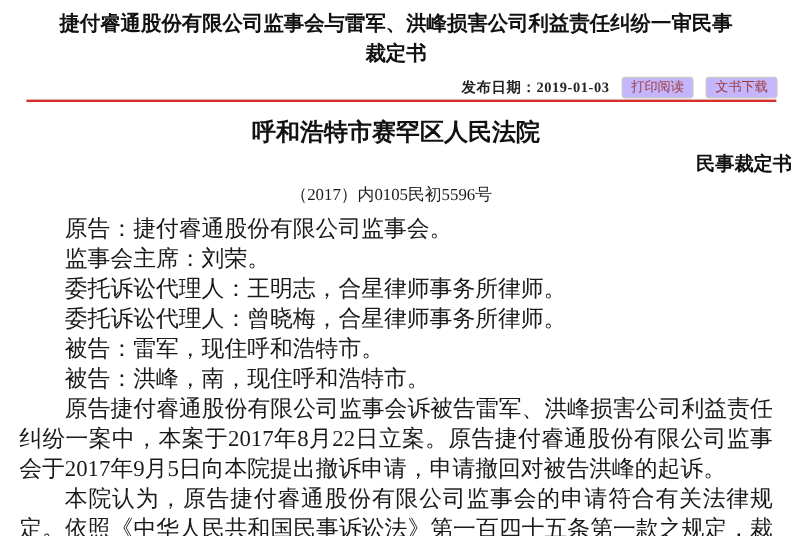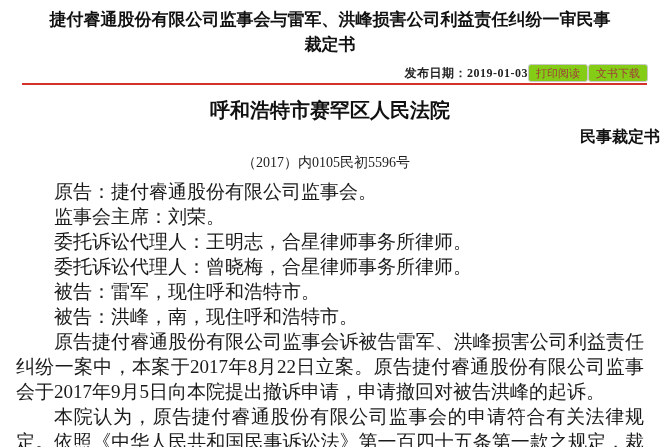--- a/index.html
+++ b/index.html
@@ -16,35 +16,36 @@
     font-size: 17px;
     font-weight: bold;
     line-height: 1.45;
     color: #111;
   }
 
   .meta-row {
     display: flex;
     justify-content: flex-end;
     align-items: center;
+    gap: 10px;
     margin: 7px 12px 0 0;
     height: 18px;
   }
   .publish {
     font-size: 12px;
     font-weight: bold;
     color: #222;
     letter-spacing: 0.5px;
   }
   .action-btn {
     font-family: "Liberation Sans", sans-serif;
     font-size: 11px;
     line-height: 1;
     color: #9e3c38;
-    background: #84cc16;
+    background: #c4b5fd;
     border: 1px solid #c9c9c9;
     border-radius: 3px;
     padding: 3px 7px 2px 7px;
     cursor: pointer;
     white-space: nowrap;
   }
   .red-rule {
     height: 0;
     border-top: 2px solid #d3312a;
     margin: 1px 13px 0 22px;

